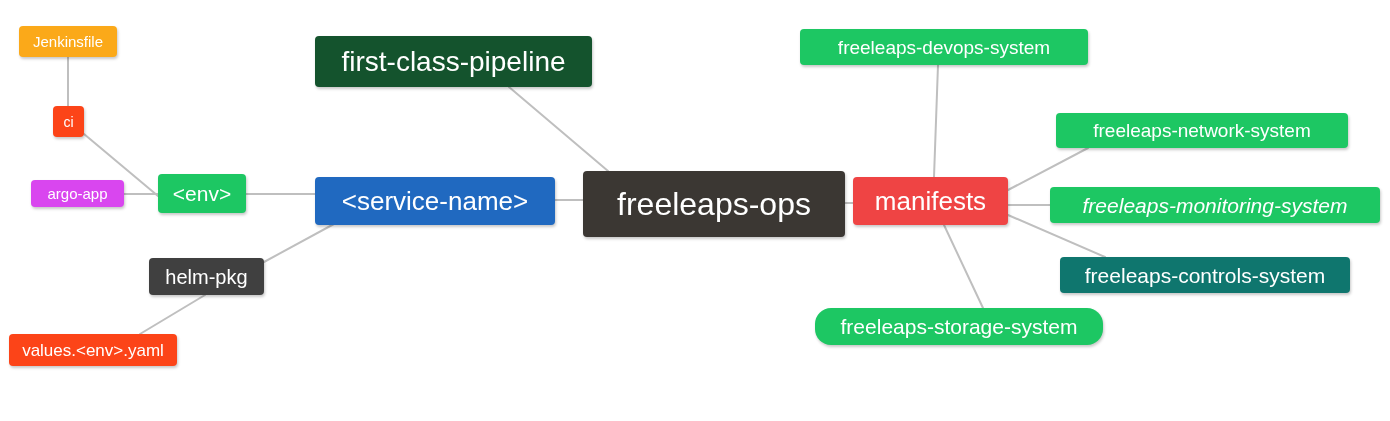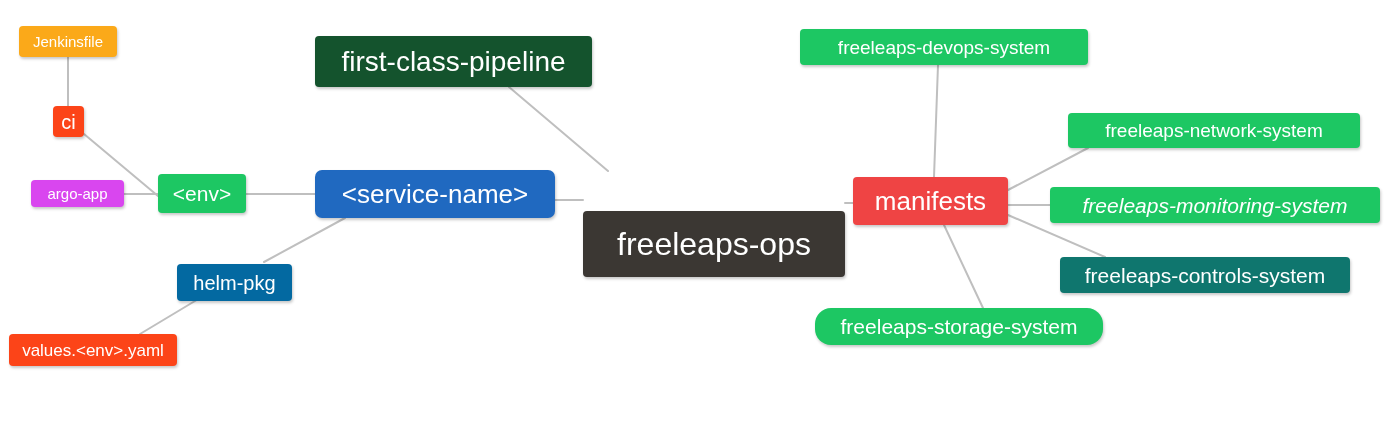--- a/index.html
+++ b/index.html
@@ -58,51 +58,51 @@
       <line x1="934" y1="177" x2="938" y2="65" stroke="#bfbfbf" stroke-width="2" stroke-linecap="round"></line>
       <line x1="1008" y1="190" x2="1088" y2="148" stroke="#bfbfbf" stroke-width="2" stroke-linecap="round"></line>
       <line x1="1008" y1="205" x2="1050" y2="205" stroke="#bfbfbf" stroke-width="2" stroke-linecap="round"></line>
       <line x1="1008" y1="215" x2="1105" y2="257" stroke="#bfbfbf" stroke-width="2" stroke-linecap="round"></line>
       <line x1="944" y1="225" x2="983" y2="308" stroke="#bfbfbf" stroke-width="2" stroke-linecap="round"></line>
     </svg>
   <div id="node-layer">
       <div class="node" style="left: 19px; top: 26px; width: 98px; height: 31px; background: rgb(251, 169, 25); font-size: 15px;">
         <span class="node-label">Jenkinsfile</span>
       </div>
-      <div class="node" style="left: 53px; top: 106px; width: 31px; height: 31px; background: rgb(252, 68, 24); font-size: 20px;">
+      <div class="node" style="left: 53px; top: 106px; width: 31px; height: 31px; background: rgb(252, 68, 24); font-size: 14px;">
         <span class="node-label">ci</span>
       </div>
       <div class="node" style="left: 31px; top: 180px; width: 93px; height: 27px; background: #d946ef; font-size: 15px;">
         <span class="node-label">argo-app</span>
       </div>
       <div class="node" style="left: 158px; top: 174px; width: 88px; height: 39px; background: rgb(29, 199, 99); font-size: 21px;">
         <span class="node-label">&lt;env&gt;</span>
       </div>
-      <div class="node" style="left: 149px; top: 264px; width: 115px; height: 37px; background: #0369a1; font-size: 20px; margin-left: 28px;">
+      <div class="node" style="left: 149px; top: 258px; width: 115px; height: 37px; background: #404040; font-size: 20px;">
         <span class="node-label">helm-pkg</span>
       </div>
       <div class="node" style="left: 9px; top: 334px; width: 168px; height: 32px; background: rgb(252, 68, 24); font-size: 17px;">
         <span class="node-label">values.&lt;env&gt;.yaml</span>
       </div>
       <div class="node" style="left: 315px; top: 36px; width: 277px; height: 51px; background: #14532d; font-size: 28px;">
         <span class="node-label">first-class-pipeline</span>
       </div>
-      <div class="node" style="left: 315px; top: 170px; width: 240px; height: 48px; background: rgb(32, 105, 192); font-size: 26px; border-radius: 7px;">
+      <div class="node" style="left: 315px; top: 177px; width: 240px; height: 48px; background: rgb(32, 105, 192); font-size: 26px;">
         <span class="node-label">&lt;service-name&gt;</span>
       </div>
-      <div class="node" style="left: 583px; top: 171px; width: 262px; height: 66px; background: rgb(59, 55, 51); font-size: 32px; margin-top: 40px;">
+      <div class="node" style="left: 583px; top: 171px; width: 262px; height: 66px; background: rgb(59, 55, 51); font-size: 32px;">
         <span class="node-label">freeleaps-ops</span>
       </div>
       <div class="node" style="left: 853px; top: 177px; width: 155px; height: 48px; background: #ef4444; font-size: 26px;">
         <span class="node-label">manifests</span>
       </div>
       <div class="node" style="left: 800px; top: 29px; width: 288px; height: 36px; background: rgb(29, 199, 99); font-size: 19px;">
         <span class="node-label">freeleaps-devops-system</span>
       </div>
-      <div class="node" style="left: 1056px; top: 113px; width: 292px; height: 35px; background: rgb(29, 199, 99); font-size: 19px; margin-left: 12px;">
+      <div class="node" style="left: 1056px; top: 113px; width: 292px; height: 35px; background: rgb(29, 199, 99); font-size: 19px;">
         <span class="node-label">freeleaps-network-system</span>
       </div>
       <div class="node" style="left: 1050px; top: 187px; width: 330px; height: 36px; background: rgb(29, 199, 99); font-size: 21px; font-style: italic;">
         <span class="node-label">freeleaps-monitoring-system</span>
       </div>
       <div class="node" style="left: 1060px; top: 257px; width: 290px; height: 36px; background: #0f766e; font-size: 21px; justify-content: center;">
         <span class="node-label">freeleaps-controls-system</span>
       </div>
       <div class="node" style="left: 815px; top: 308px; width: 288px; height: 37px; background: rgb(29, 199, 99); font-size: 21px; border-radius: 16px;">
         <span class="node-label">freeleaps-storage-system</span>

